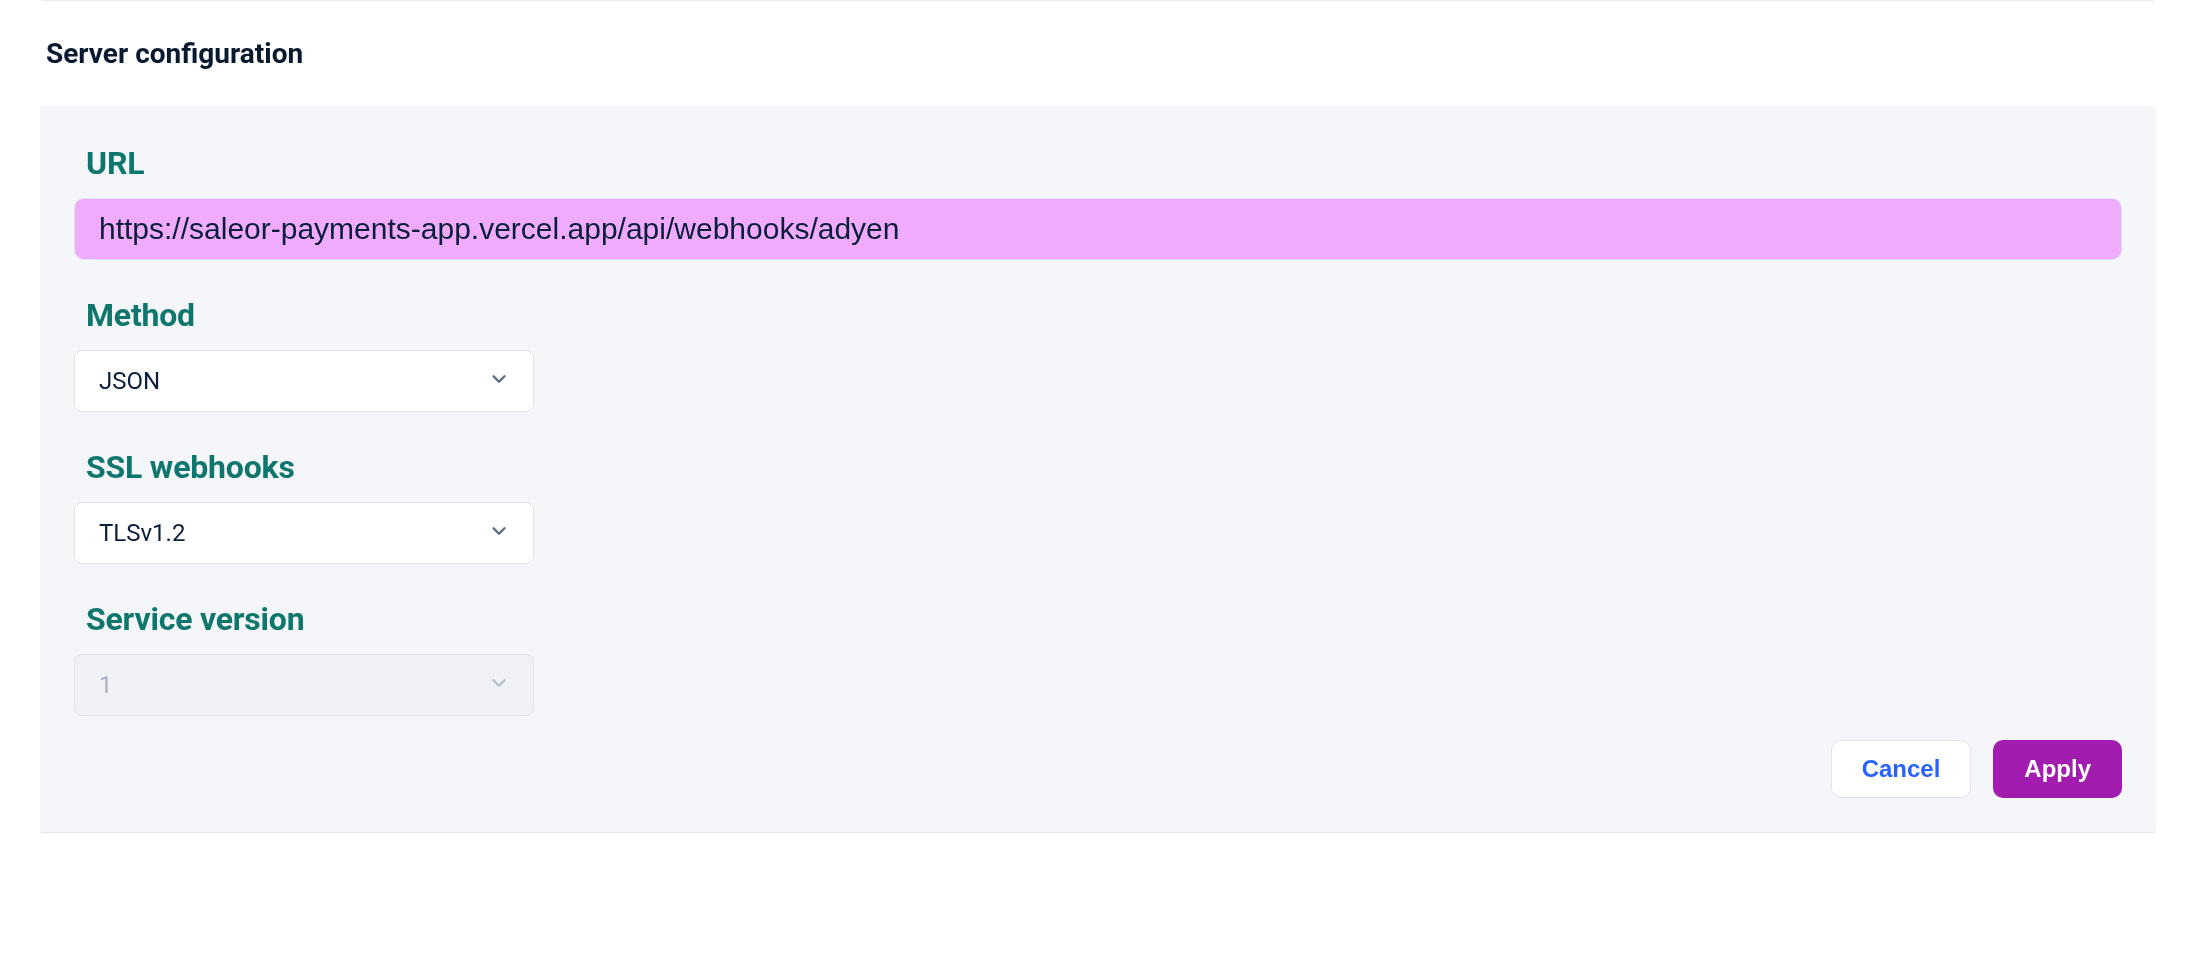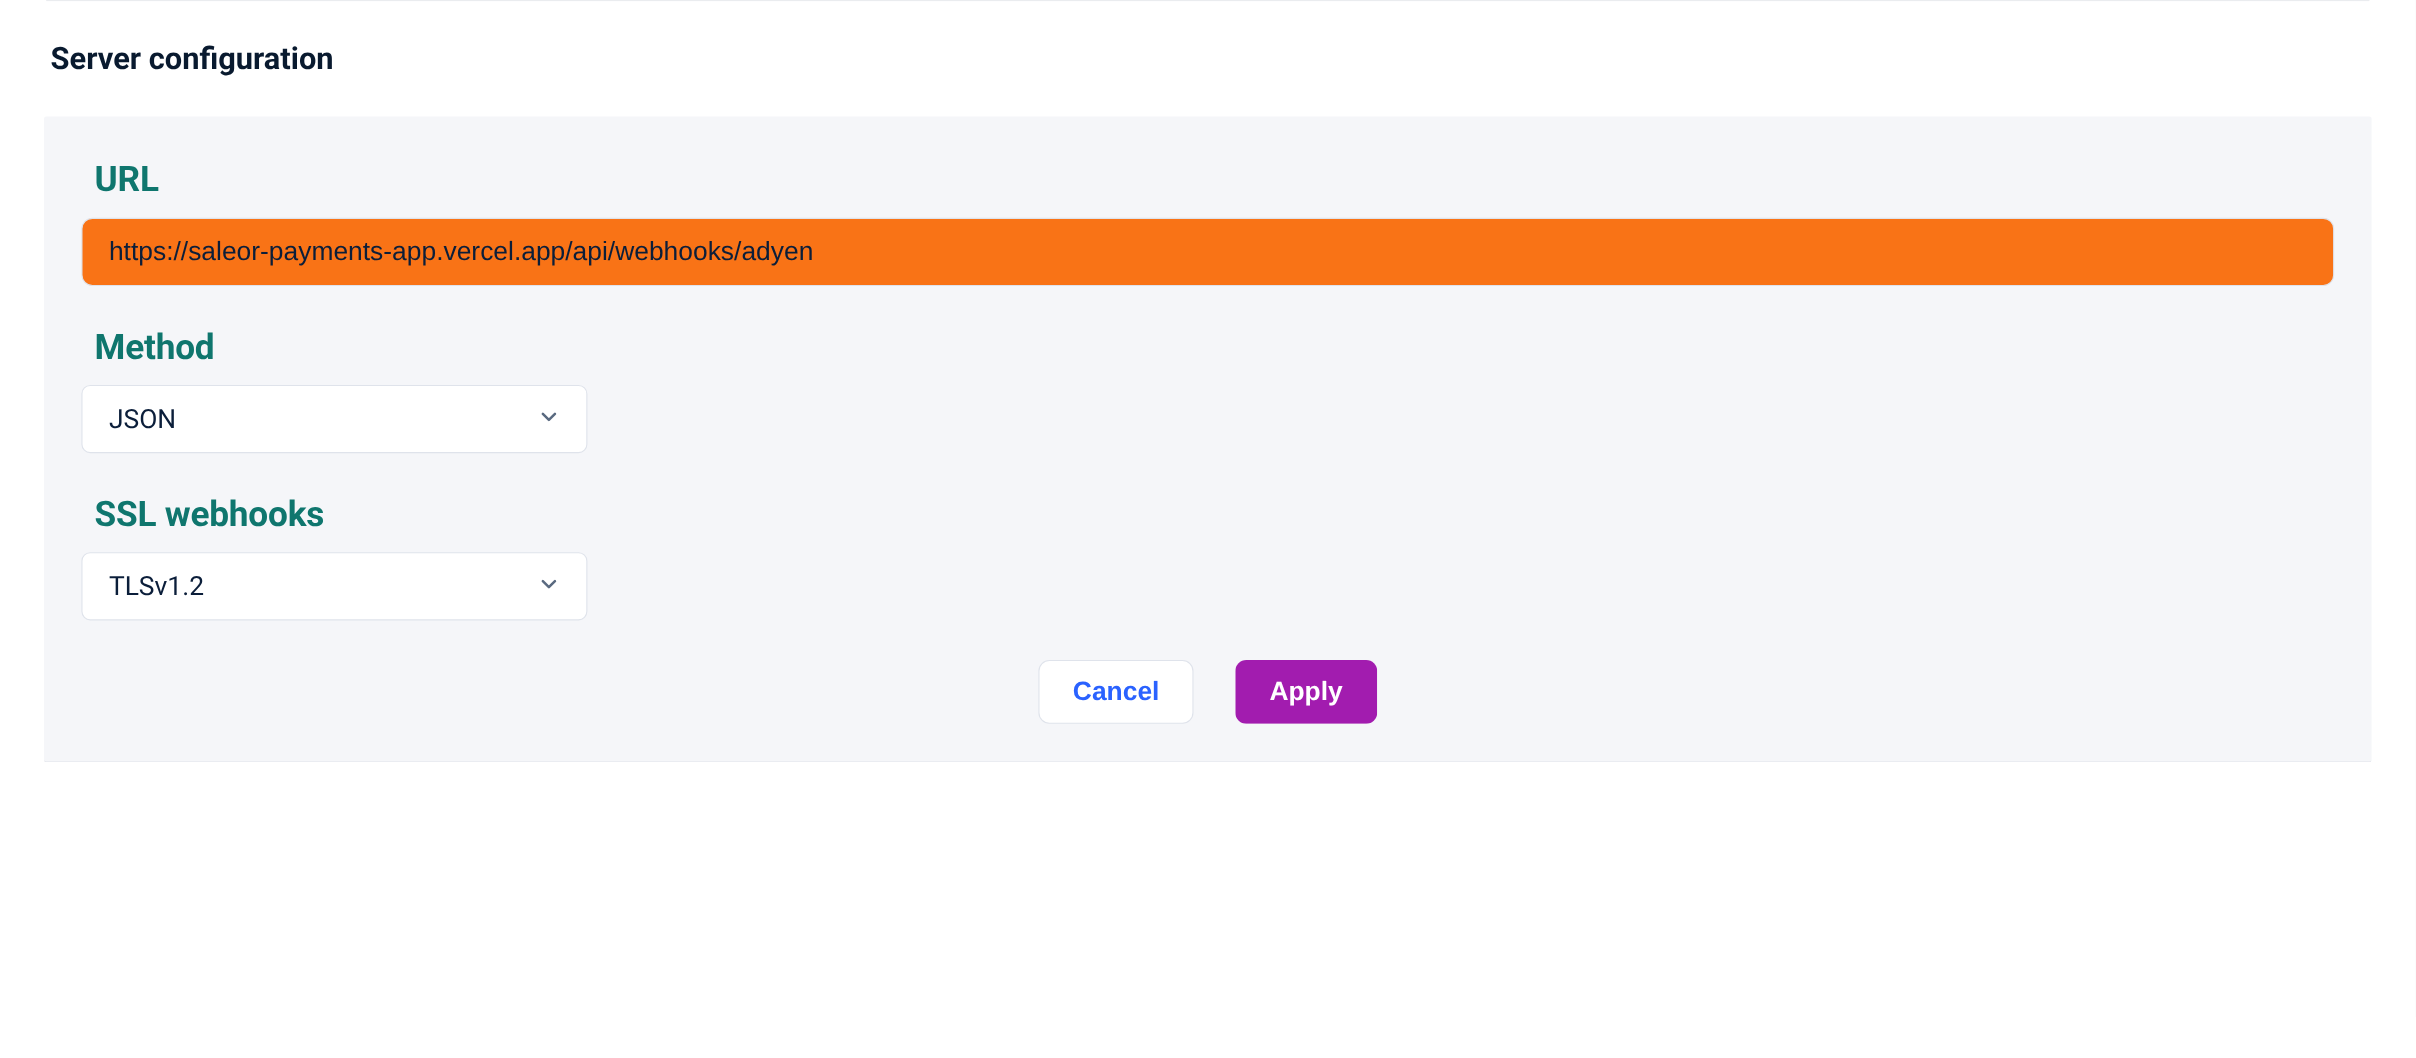--- a/index.html
+++ b/index.html
@@ -47,25 +47,25 @@
       font-size: 32px;
       font-weight: 700;
       color: #0f766e;
       letter-spacing: -0.2px;
       margin-left: 12px;
     }
 
     .text-input {
       width: 100%;
       height: 62px;
-      background: #f97316;
+      background: #f0abfc;
       border: 1px solid #dfe3eb;
       border-radius: 10px;
       padding: 0 24px;
-      font-size: 24px;
+      font-size: 30px;
       color: #0b1e3a;
       outline: none;
     }
 
     .select-wrap {
       position: relative;
       width: 460px;
     }
 
     .select-like {
@@ -96,22 +96,22 @@
       color: #5a6a80;
     }
 
     .select-like.disabled + .chevron,
     .select-like.disabled ~ .chevron {
       color: #b7bfcc;
     }
 
     .actions {
       display: flex;
-      justify-content: center;
-      gap: 38px;
+      justify-content: flex-end;
+      gap: 22px;
       margin-top: 20px;
     }
 
     .btn {
       height: 58px;
       padding: 0 30px;
       border-radius: 10px;
       font-size: 24px;
       font-weight: 700;
       cursor: pointer;
@@ -173,20 +173,33 @@
           <span>TLSv1.2</span>
         </div>
         <span class="chevron">
           <svg class="chev" viewBox="0 0 24 24" fill="none" stroke="currentColor" stroke-width="2.5" stroke-linecap="round" stroke-linejoin="round">
               <polyline points="6 9 12 15 18 9"></polyline>
             </svg>
         </span>
       </div>
     </div>
 
+    <div class="form-row" style="margin-bottom: 24px;">
+      <label class="field-label">Service version</label>
+      <div class="select-wrap">
+        <div class="select-like disabled">
+          <span>1</span>
+        </div>
+        <span class="chevron" style="color:#b7bfcc;">
+          <svg class="chev" viewBox="0 0 24 24" fill="none" stroke="currentColor" stroke-width="2.5" stroke-linecap="round" stroke-linejoin="round">
+              <polyline points="6 9 12 15 18 9"></polyline>
+            </svg>
+        </span>
+      </div>
+    </div>
 
     <div class="actions">
       <button class="btn btn-secondary">Cancel</button>
       <button class="btn btn-primary">Apply</button>
     </div>
 
   </div>
 </div>
 
 </body></html>

